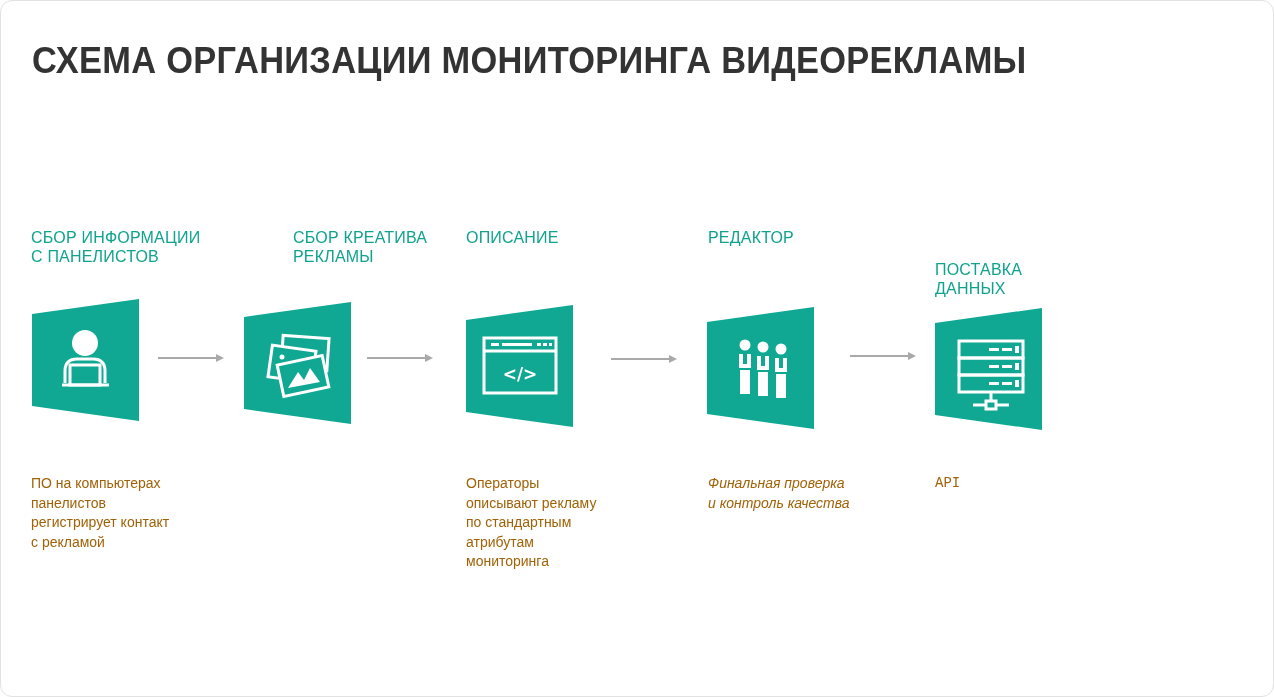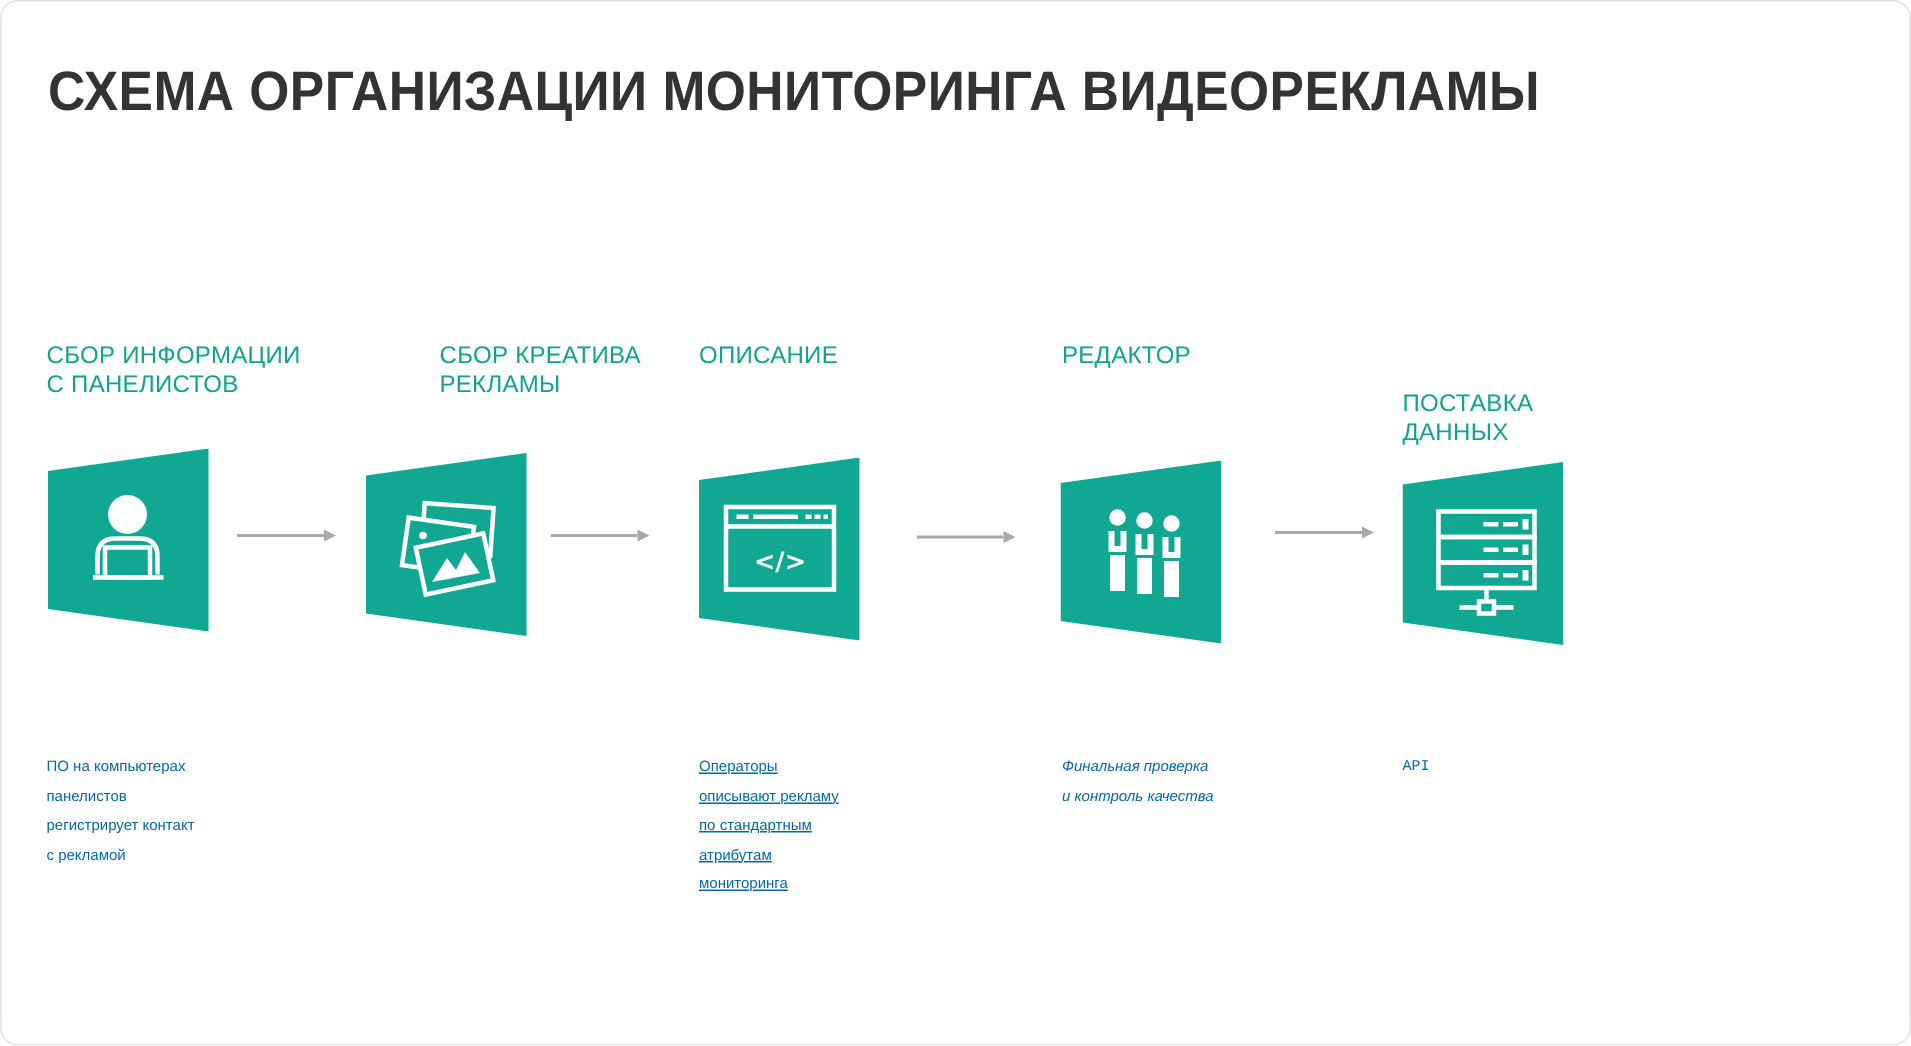--- a/index.html
+++ b/index.html
@@ -3,21 +3,21 @@
 <meta charset="utf-8">
 <style>
   html, body { margin:0; padding:0; background:#ffffff; }
   body { width:1274px; height:697px; position:relative; overflow:hidden; font-family:"Liberation Sans", sans-serif; }
   .frame { position:absolute; left:0; top:0; width:1272px; height:695px; border:1px solid #e2e2e2; border-radius:12px; background:#fff; }
   .title { position:absolute; left:32px; top:40px; font-size:37px; font-weight:bold; color:#333333; letter-spacing:0.3px; white-space:nowrap; transform:scaleX(0.93); transform-origin:left top; }
   .step-title { position:absolute; top:228px; font-size:16px; line-height:19px; color:#0fa38e; white-space:pre-line; letter-spacing:0.2px; }
   .panel { position:absolute; width:108px; height:122px; }
   .panel svg { display:block; }
   .arrow { position:absolute; height:10px; }
-  .desc { position:absolute; top:502px; font-size:10px; line-height:19.5px; color:#0369a1; white-space:pre-line; }
+  .desc { position:absolute; top:474px; font-size:14px; line-height:19.5px; color:#a16207; white-space:pre-line; }
 </style>
 </head>
 <body>
 
 <div class="frame"></div>
 
 <div class="title">СХЕМА ОРГАНИЗАЦИИ МОНИТОРИНГА ВИДЕОРЕКЛАМЫ</div>
 
 <div class="step-title" style="left:31px;">СБОР ИНФОРМАЦИИ
 С ПАНЕЛИСТОВ</div>
@@ -137,20 +137,20 @@
       <line x1="0" y1="5" x2="58" y2="5" stroke="#a9a9a9" stroke-width="2"></line>
       <polygon points="58,1 66,5 58,9" fill="#a9a9a9"></polygon>
     </svg>
 </div>
 
 <div class="desc" style="left:31px;">ПО на компьютерах
 панелистов
 регистрирует контакт
 с рекламой</div>
 <div class="desc" style="left:244px;"></div>
-<div class="desc" style="left:466px;text-decoration:underline;">Операторы
+<div class="desc" style="left:466px;">Операторы
 описывают рекламу
 по стандартным
 атрибутам
 мониторинга</div>
 <div class="desc" style="left:708px;font-style:italic;">Финальная проверка
 и контроль качества</div>
 <div class="desc" style="left:935px;font-family:Liberation Mono, monospace;">API</div>
 
 </body></html>

